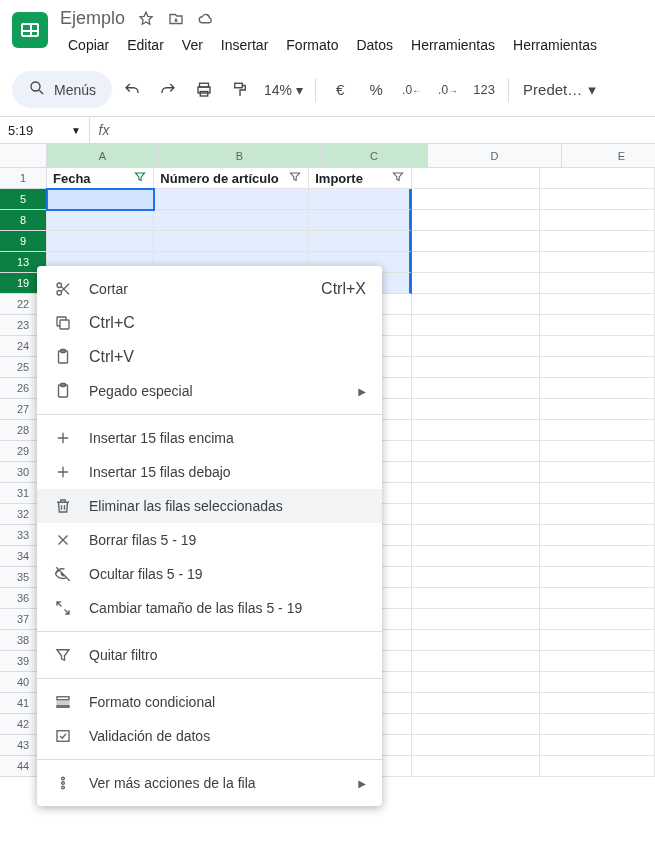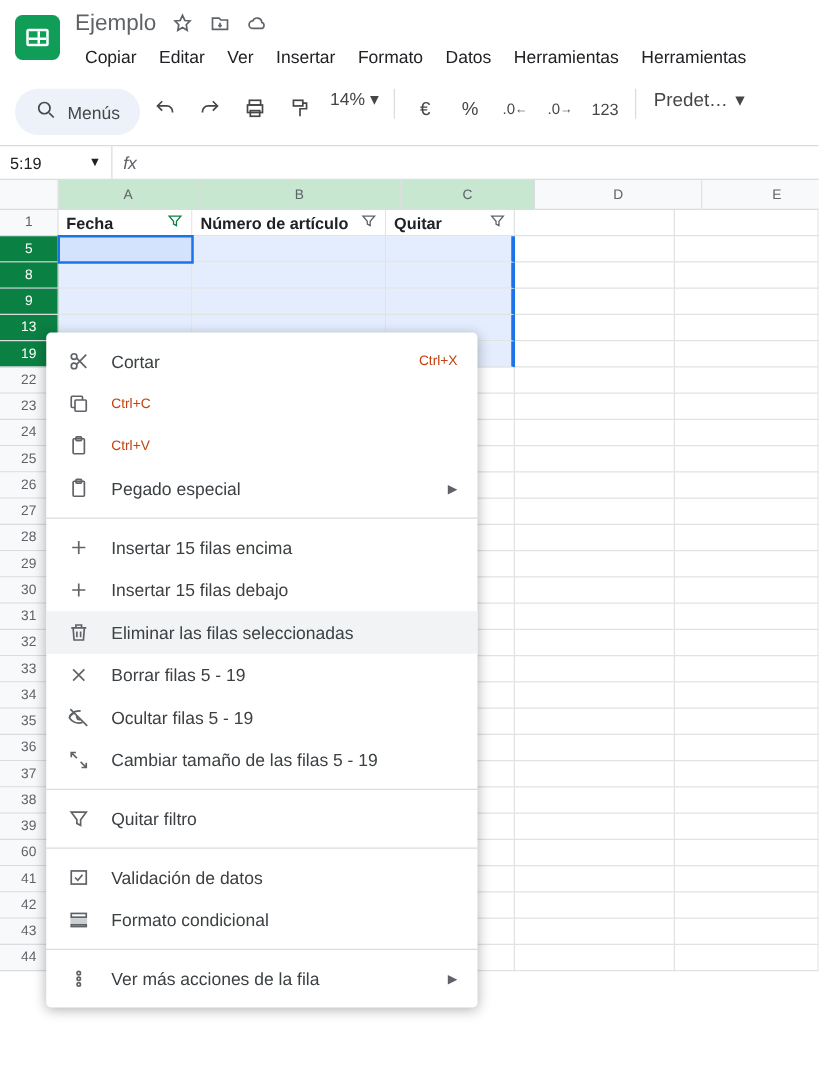--- a/index.html
+++ b/index.html
@@ -8,21 +8,21 @@
 .logo{width:36px;height:36px;background:#0f9d58;border-radius:6px;display:flex;align-items:center;justify-content:center;flex:none;margin-top:4px}
 .logo-inner{width:18px;height:14px;border:2px solid #fff;border-radius:2px;position:relative}
 .logo-inner::before{content:"";position:absolute;left:0;right:0;top:50%;height:2px;background:#fff}
 .logo-inner::after{content:"";position:absolute;top:0;bottom:0;left:50%;width:2px;background:#fff}
 .title-area{flex:1}
 .title-row{display:flex;align-items:center;gap:12px;margin-bottom:4px}
 .title{font-size:18px;color:#5f6368}
 .ticon{color:#5f6368;width:18px;height:18px;display:flex;align-items:center;justify-content:center}
 .menu-row{display:flex;gap:2px}
 .menu-item{padding:4px 8px;font-size:14px;color:#202124;border-radius:4px;cursor:pointer}
-.toolbar{display:flex;align-items:flex-start;gap:4px;padding:8px 12px;margin-top:6px}
+.toolbar{display:flex;align-items:center;gap:4px;padding:8px 12px;margin-top:6px}
 .pill{display:flex;align-items:center;gap:8px;background:#edf2fa;border-radius:20px;padding:8px 16px;font-size:14px;color:#444746}
 .tbtn{width:32px;height:32px;display:flex;align-items:center;justify-content:center;color:#444746;border-radius:4px;cursor:pointer}
 .zoom{display:flex;align-items:center;gap:4px;font-size:14px;color:#444746;padding:0 4px}
 .tsep{width:1px;height:24px;background:#dadce0;margin:0 4px}
 .font-sel{display:flex;align-items:center;gap:6px;font-size:15px;color:#444746;padding:0 6px}
 .namebox-row{display:flex;align-items:center;border-top:1px solid #dadce0;border-bottom:1px solid #dadce0;height:28px}
 .namebox{width:90px;display:flex;align-items:center;justify-content:space-between;padding:0 8px;font-size:13px;color:#202124;border-right:1px solid #dadce0;height:100%}
 .fx{width:28px;text-align:center;font-style:italic;color:#5f6368;font-size:14px}
 .grid{position:relative}
 .corner{position:absolute;left:0;top:0;width:47px;height:24px;background:#f8f9fa;border-right:1px solid #dadce0;border-bottom:1px solid #dadce0}
@@ -38,21 +38,21 @@
 .cell.sel{background:#e3edfd}
 .cell.active{background:#d3e3fd;outline:2px solid #1a73e8;outline-offset:-1px;z-index:2}
 .cell.selr{border-right:3px solid #1a73e8}
 .filter{color:#0b8043;font-size:12px}
 .filter.g{color:#5f6368}
 .ctx{position:absolute;left:37px;top:266px;width:345px;background:#fff;border-radius:4px;box-shadow:0 2px 10px rgba(0,0,0,.3);padding:6px 0;z-index:100}
 .ctx-item{display:flex;align-items:center;padding:8px 16px;font-size:14px;color:#3c4043;gap:16px;cursor:pointer}
 .ctx-item:hover,.ctx-item.hov{background:#f1f3f4}
 .ctx-icon{width:20px;display:flex;justify-content:center;color:#5f6368;flex:none}
 .ctx-label{flex:1}
-.ctx-short{color:#c2410c;font-size:11px}
+.ctx-short{color:#404040;font-size:16px}
 .ctx-arrow{color:#5f6368;font-size:10px}
 .ctx-sep{height:1px;background:#dadce0;margin:6px 0}
 svg{width:18px;height:18px;fill:none;stroke:currentColor;stroke-width:1.8}
 </style>
 </head>
 <body>
 
 <div class="header">
   <div class="logo">
       <div class="logo-inner"></div>
@@ -167,21 +167,21 @@
               <path d="M4 5h16l-6 7v6l-4-2v-4z"></path>
             </svg></span>
         </div>
         <div class="cell hdr" style="width: 162px;">
           <span>Número de artículo</span>
           <span class="filter g"><svg viewBox="0 0 24 24" style="width:14px;height:14px" fill="currentColor" stroke="none">
               <path d="M4 5h16l-6 7v6l-4-2v-4z"></path>
             </svg></span>
         </div>
         <div class="cell hdr" style="width: 107px;">
-          <span>Quitar</span>
+          <span>Importe</span>
           <span class="filter g"><svg viewBox="0 0 24 24" style="width:14px;height:14px" fill="currentColor" stroke="none">
               <path d="M4 5h16l-6 7v6l-4-2v-4z"></path>
             </svg></span>
         </div>
         <div class="cell" style="width: 134px;"></div>
         <div class="cell" style="width: 120px;"></div>
       </div>
       <div class="row">
         <div class="rh sel">5</div>
         <div class="cell sel active" style="width: 112px;"></div>
@@ -360,21 +360,21 @@
       </div>
       <div class="row">
         <div class="rh">39</div>
         <div class="cell" style="width: 112px;"></div>
         <div class="cell" style="width: 162px;"></div>
         <div class="cell" style="width: 107px;"></div>
         <div class="cell" style="width: 134px;"></div>
         <div class="cell" style="width: 120px;"></div>
       </div>
       <div class="row">
-        <div class="rh">60</div>
+        <div class="rh">40</div>
         <div class="cell" style="width: 112px;"></div>
         <div class="cell" style="width: 162px;"></div>
         <div class="cell" style="width: 107px;"></div>
         <div class="cell" style="width: 134px;"></div>
         <div class="cell" style="width: 120px;"></div>
       </div>
       <div class="row">
         <div class="rh">41</div>
         <div class="cell" style="width: 112px;"></div>
         <div class="cell" style="width: 162px;"></div>
@@ -505,35 +505,35 @@
         <svg viewBox="0 0 24 24">
           <path d="M4 5h16l-6 8v6l-4-2v-4z"></path>
         </svg>
       </span>
       <span class="ctx-label">Quitar filtro</span>
     </div>
     <div class="ctx-sep"></div>
     <div class="ctx-item">
       <span class="ctx-icon">
         <svg viewBox="0 0 24 24">
-          <rect x="4" y="5" width="16" height="14"></rect>
-          <path d="M8 12l3 3 5-6"></path>
-        </svg>
-      </span>
-      <span class="ctx-label">Validación de datos</span>
-    </div>
-    <div class="ctx-item">
-      <span class="ctx-icon">
-        <svg viewBox="0 0 24 24">
           <rect x="4" y="5" width="16" height="4"></rect>
           <rect x="4" y="11" width="16" height="4" fill="currentColor" opacity=".3"></rect>
           <rect x="4" y="17" width="16" height="2"></rect>
         </svg>
       </span>
       <span class="ctx-label">Formato condicional</span>
+    </div>
+    <div class="ctx-item">
+      <span class="ctx-icon">
+        <svg viewBox="0 0 24 24">
+          <rect x="4" y="5" width="16" height="14"></rect>
+          <path d="M8 12l3 3 5-6"></path>
+        </svg>
+      </span>
+      <span class="ctx-label">Validación de datos</span>
     </div>
     <div class="ctx-sep"></div>
     <div class="ctx-item">
       <span class="ctx-icon">
         <svg viewBox="0 0 24 24" fill="currentColor" stroke="none">
           <circle cx="12" cy="6" r="1.8"></circle>
           <circle cx="12" cy="12" r="1.8"></circle>
           <circle cx="12" cy="18" r="1.8"></circle>
         </svg>
       </span>

